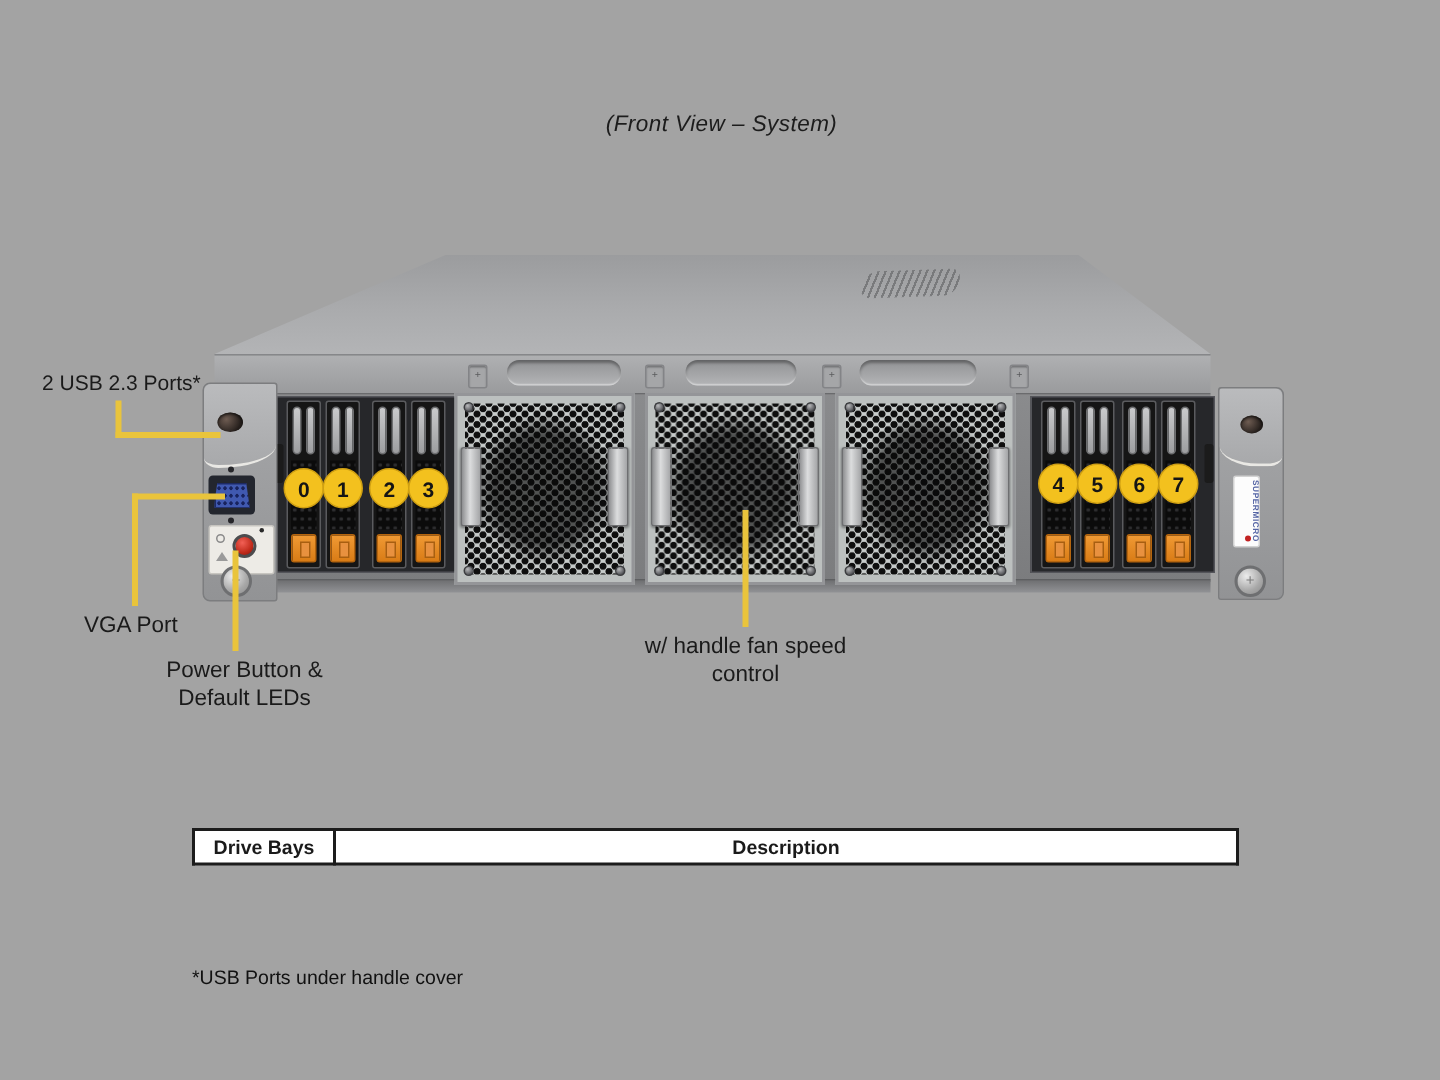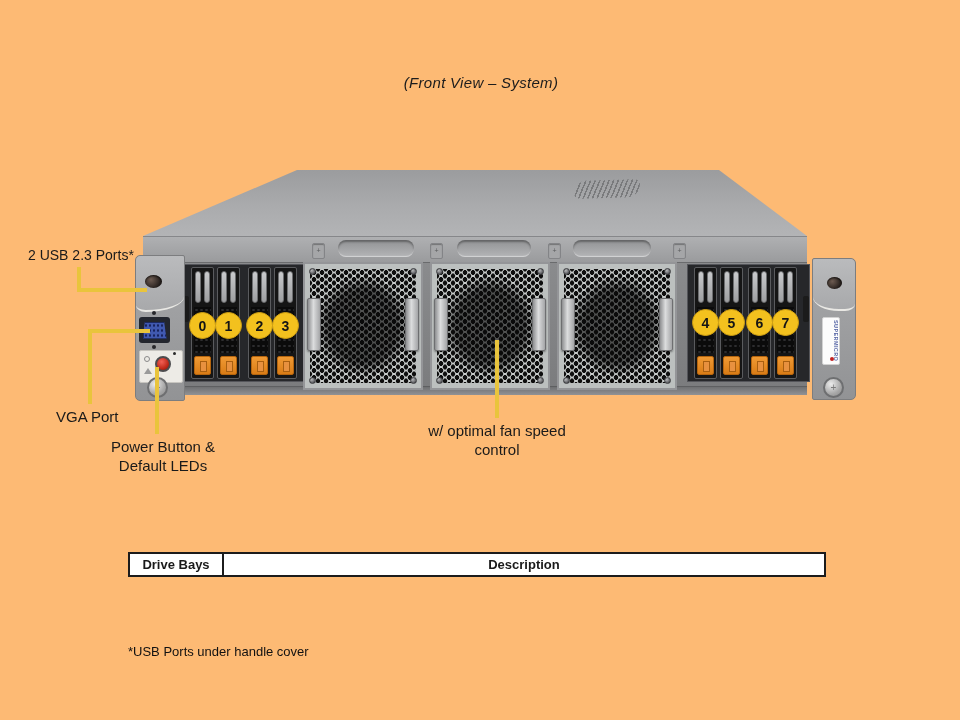--- a/index.html
+++ b/index.html
@@ -1,17 +1,17 @@
 <!DOCTYPE html>
 <html><head>
 <meta charset="utf-8">
 <style>
   * { margin:0; padding:0; box-sizing:border-box; }
   html,body { width:960px; height:720px; background:#ffffff; font-family:"Liberation Sans", sans-serif; color:#1a1a1a; }
-  #canvas { position:relative; width:960px; height:720px; background:#fdba74; overflow:hidden; }
+  #canvas { position:relative; width:960px; height:720px; background:#a3a3a3; overflow:hidden; }
 
   
   .fig-title { position:absolute; left:281px; top:74px; width:400px; text-align:center;
     font-size:15px; font-style:italic; color:#1c1c1c; letter-spacing:.3px; }
 
   
   .server { position:absolute; left:135px; top:168px; width:720px; height:240px; }
   .server * { position:absolute; }
 
   .lid { left:8px; top:2px; width:664px; height:66px;
@@ -298,21 +298,21 @@
   <div class="cline" style="left:155px;top:367px;width:4px;height:67px"></div>
   <div class="cline" style="left:495px;top:340px;width:4px;height:78px"></div>
 
   <div class="lbl" style="left:28px;top:247px;font-size:14px">2 USB 2.3 Ports*</div>
   <div class="lbl" style="left:56px;top:408px">VGA Port</div>
   <div class="lbl center" style="left:88px;top:437px;width:150px">
     <div>Power Button &amp;</div>
     <div>Default LEDs</div>
   </div>
   <div class="lbl center" style="left:397px;top:421px;width:200px">
-    <div>w/ optimal fan speed</div>
+    <div>w/ handle fan speed</div>
     <div>control</div>
   </div>
 
   <table class="spec-table">
     <tbody>
         <tr>
       <th class="col-bays">Drive Bays</th>
       <th>Description</th>
     </tr>
   </tbody>

